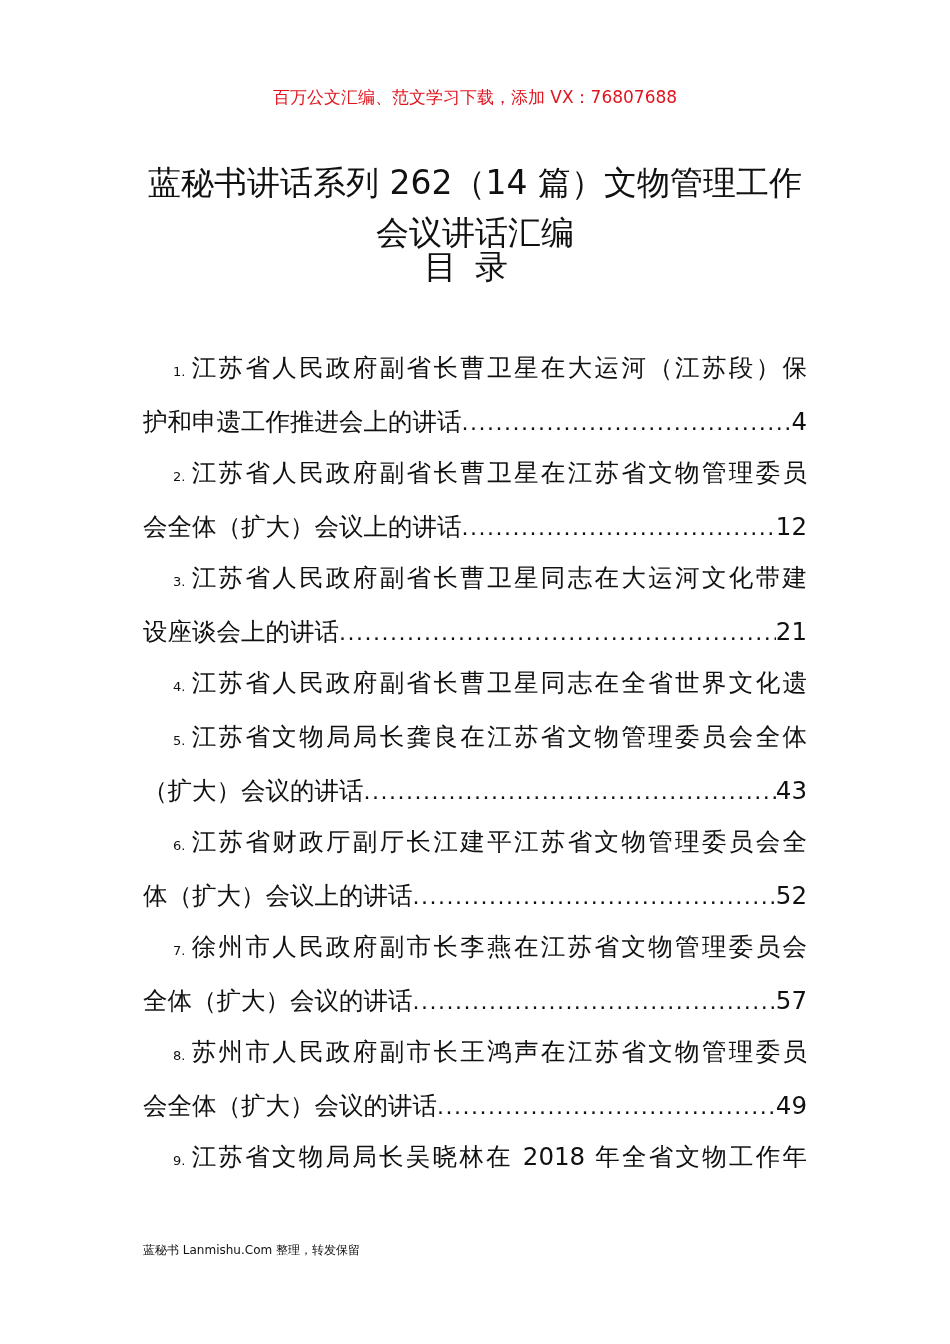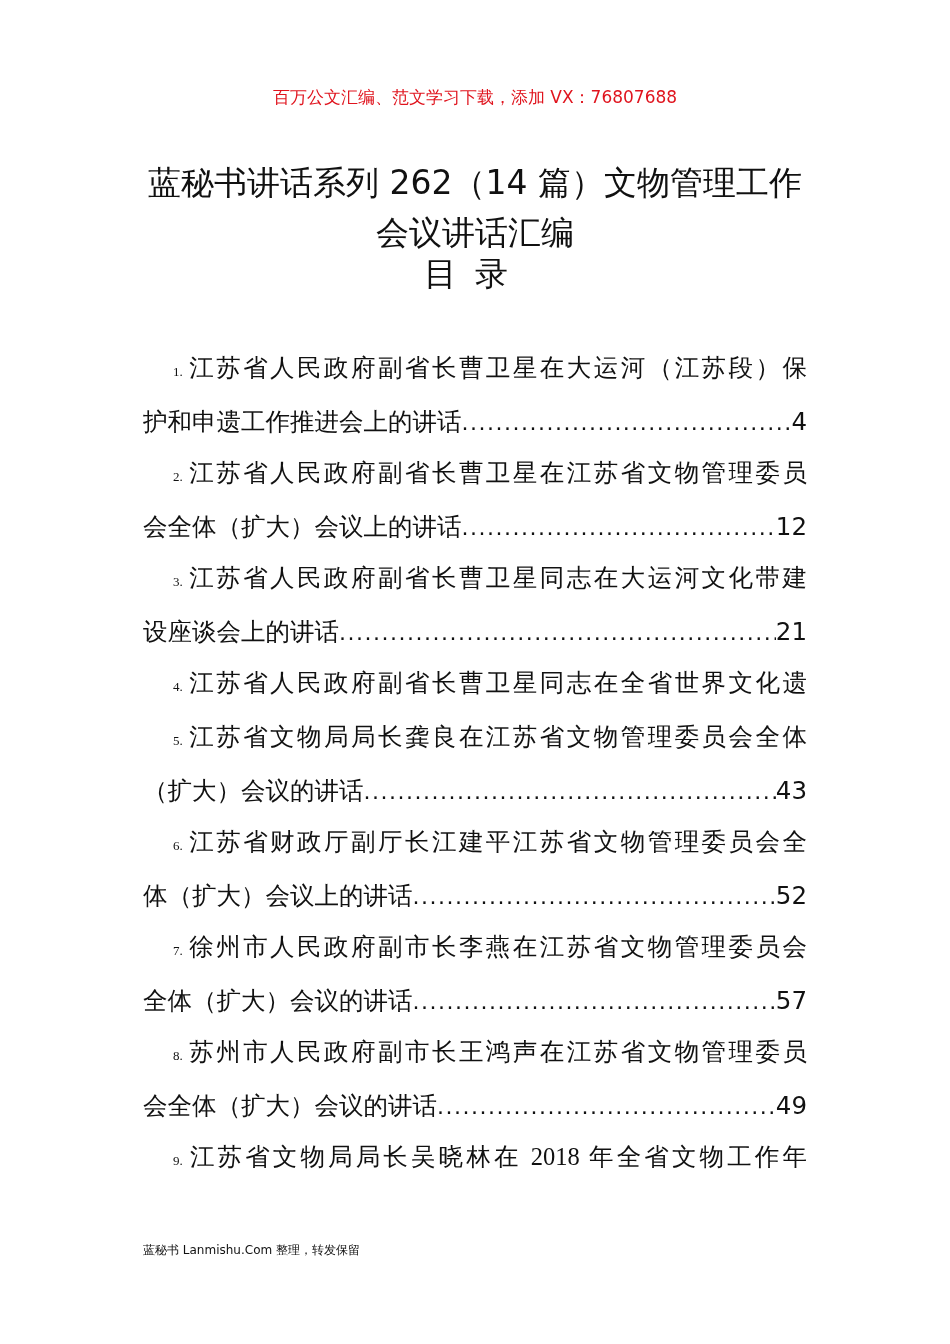--- a/index.html
+++ b/index.html
@@ -45,40 +45,38 @@
     .toc-heading {
       position: absolute;
       left: 0; width: 950px;
       top: 242px;
       text-align: center;
       font-size: 33px;
       line-height: 50px;
       color: #111111;
       letter-spacing: 18px;
       box-sizing: border-box;
-      margin-top: 7px;
     }
     .toc {
       position: absolute;
       left: 143px;
       width: 664px;
       top: 343px;
     }
     .toc-entry {
       font-size: 24.5px;
       line-height: 50px;
       color: #111111;
     }
     .toc-line1 {
       display: block;
       padding-left: 30px;
       white-space: nowrap;
       text-align: justify;
       text-align-last: justify;
-      font-family: Liberation Serif, serif;
     }
     .toc-num {
       font-size: 13px;
       margin-right: 4px;
       vertical-align: baseline;
     }
     .toc-line2 {
       display: flex;
       align-items: baseline;
       white-space: nowrap;

